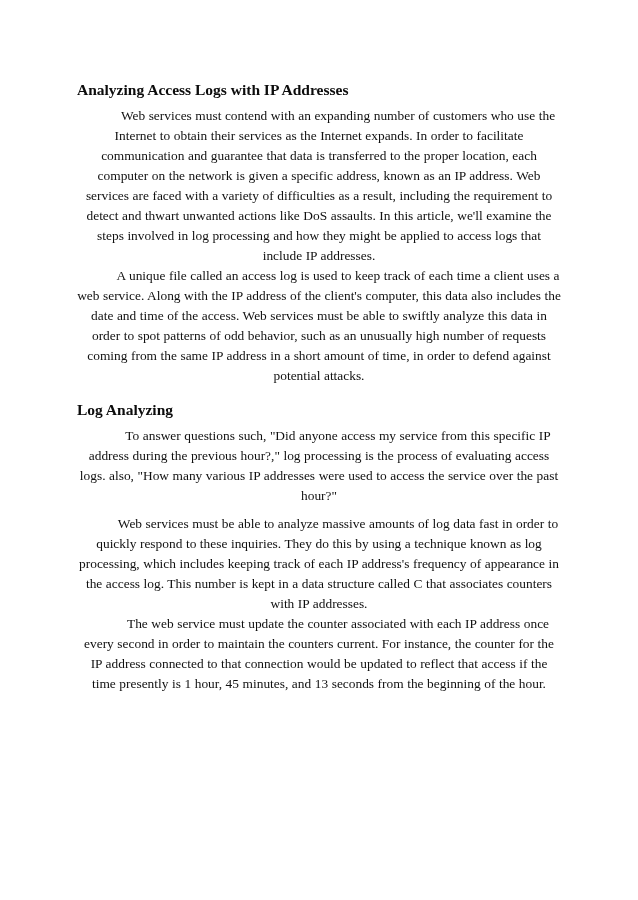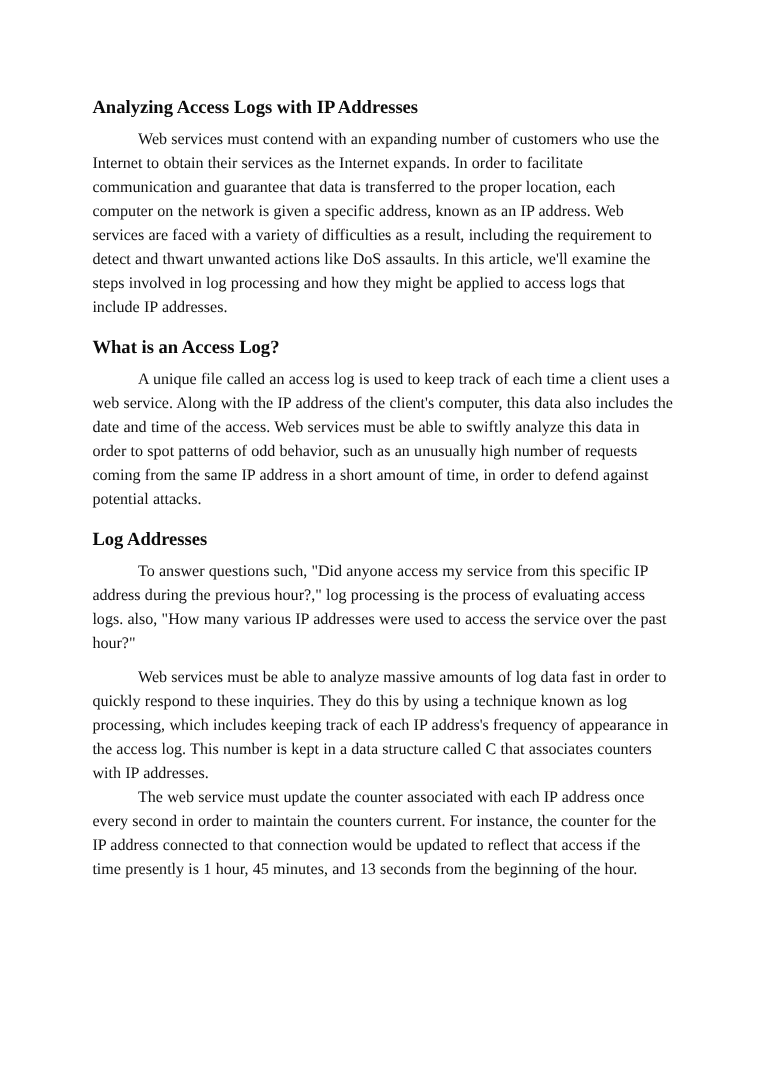--- a/index.html
+++ b/index.html
@@ -31,45 +31,44 @@
     color: #0c0c0c;
   }
   .doc-section:first-child .doc-heading {
     margin-top: 0;
   }
   .doc-paragraph {
     font-size: 13.4px;
     line-height: 20px;
     margin: 0;
     text-indent: 38px;
-    text-align: left;
+    text-align: center;
     word-spacing: 0.2px;
     color: #101010;
   }
   .doc-paragraph.spaced {
     margin-top: 8px;
   }
 </style>
 </head>
 <body>
 
 <main class="page">
 
   <section class="doc-section">
     <h1 class="doc-heading">Analyzing Access Logs with IP Addresses</h1>
     <p class="doc-paragraph">Web services must contend with an expanding number of customers who use the Internet to obtain their services as the Internet expands. In order to facilitate communication and guarantee that data is transferred to the proper location, each computer on the network is given a specific address, known as an IP address. Web services are faced with a variety of difficulties as a result, including the requirement to detect and thwart unwanted actions like DoS assaults. In this article, we'll examine the steps involved in log processing and how they might be applied to access logs that include IP addresses.</p>
   </section>
 
   <section class="doc-section">
-    <h2 class="doc-heading">What is an Access Log?</h2>
     <p class="doc-paragraph">A unique file called an access log is used to keep track of each time a client uses a web service. Along with the IP address of the client's computer, this data also includes the date and time of the access. Web services must be able to swiftly analyze this data in order to spot patterns of odd behavior, such as an unusually high number of requests coming from the same IP address in a short amount of time, in order to defend against potential attacks.</p>
   </section>
 
   <section class="doc-section">
-    <h2 class="doc-heading">Log Addresses</h2>
+    <h2 class="doc-heading">Log Analyzing</h2>
     <p class="doc-paragraph">To answer questions such, "Did anyone access my service from this specific IP address during the previous hour?," log processing is the process of evaluating access logs. also, "How many various IP addresses were used to access the service over the past hour?"</p>
     <p class="doc-paragraph spaced">Web services must be able to analyze massive amounts of log data fast in order to quickly respond to these inquiries. They do this by using a technique known as log processing, which includes keeping track of each IP address's frequency of appearance in the access log. This number is kept in a data structure called C that associates counters with IP addresses.</p>
   </section>
 
   <section class="doc-section">
     <p class="doc-paragraph">The web service must update the counter associated with each IP address once every second in order to maintain the counters current. For instance, the counter for the IP address connected to that connection would be updated to reflect that access if the time presently is 1 hour, 45 minutes, and 13 seconds from the beginning of the hour.</p>
   </section>
 
 </main>
 

